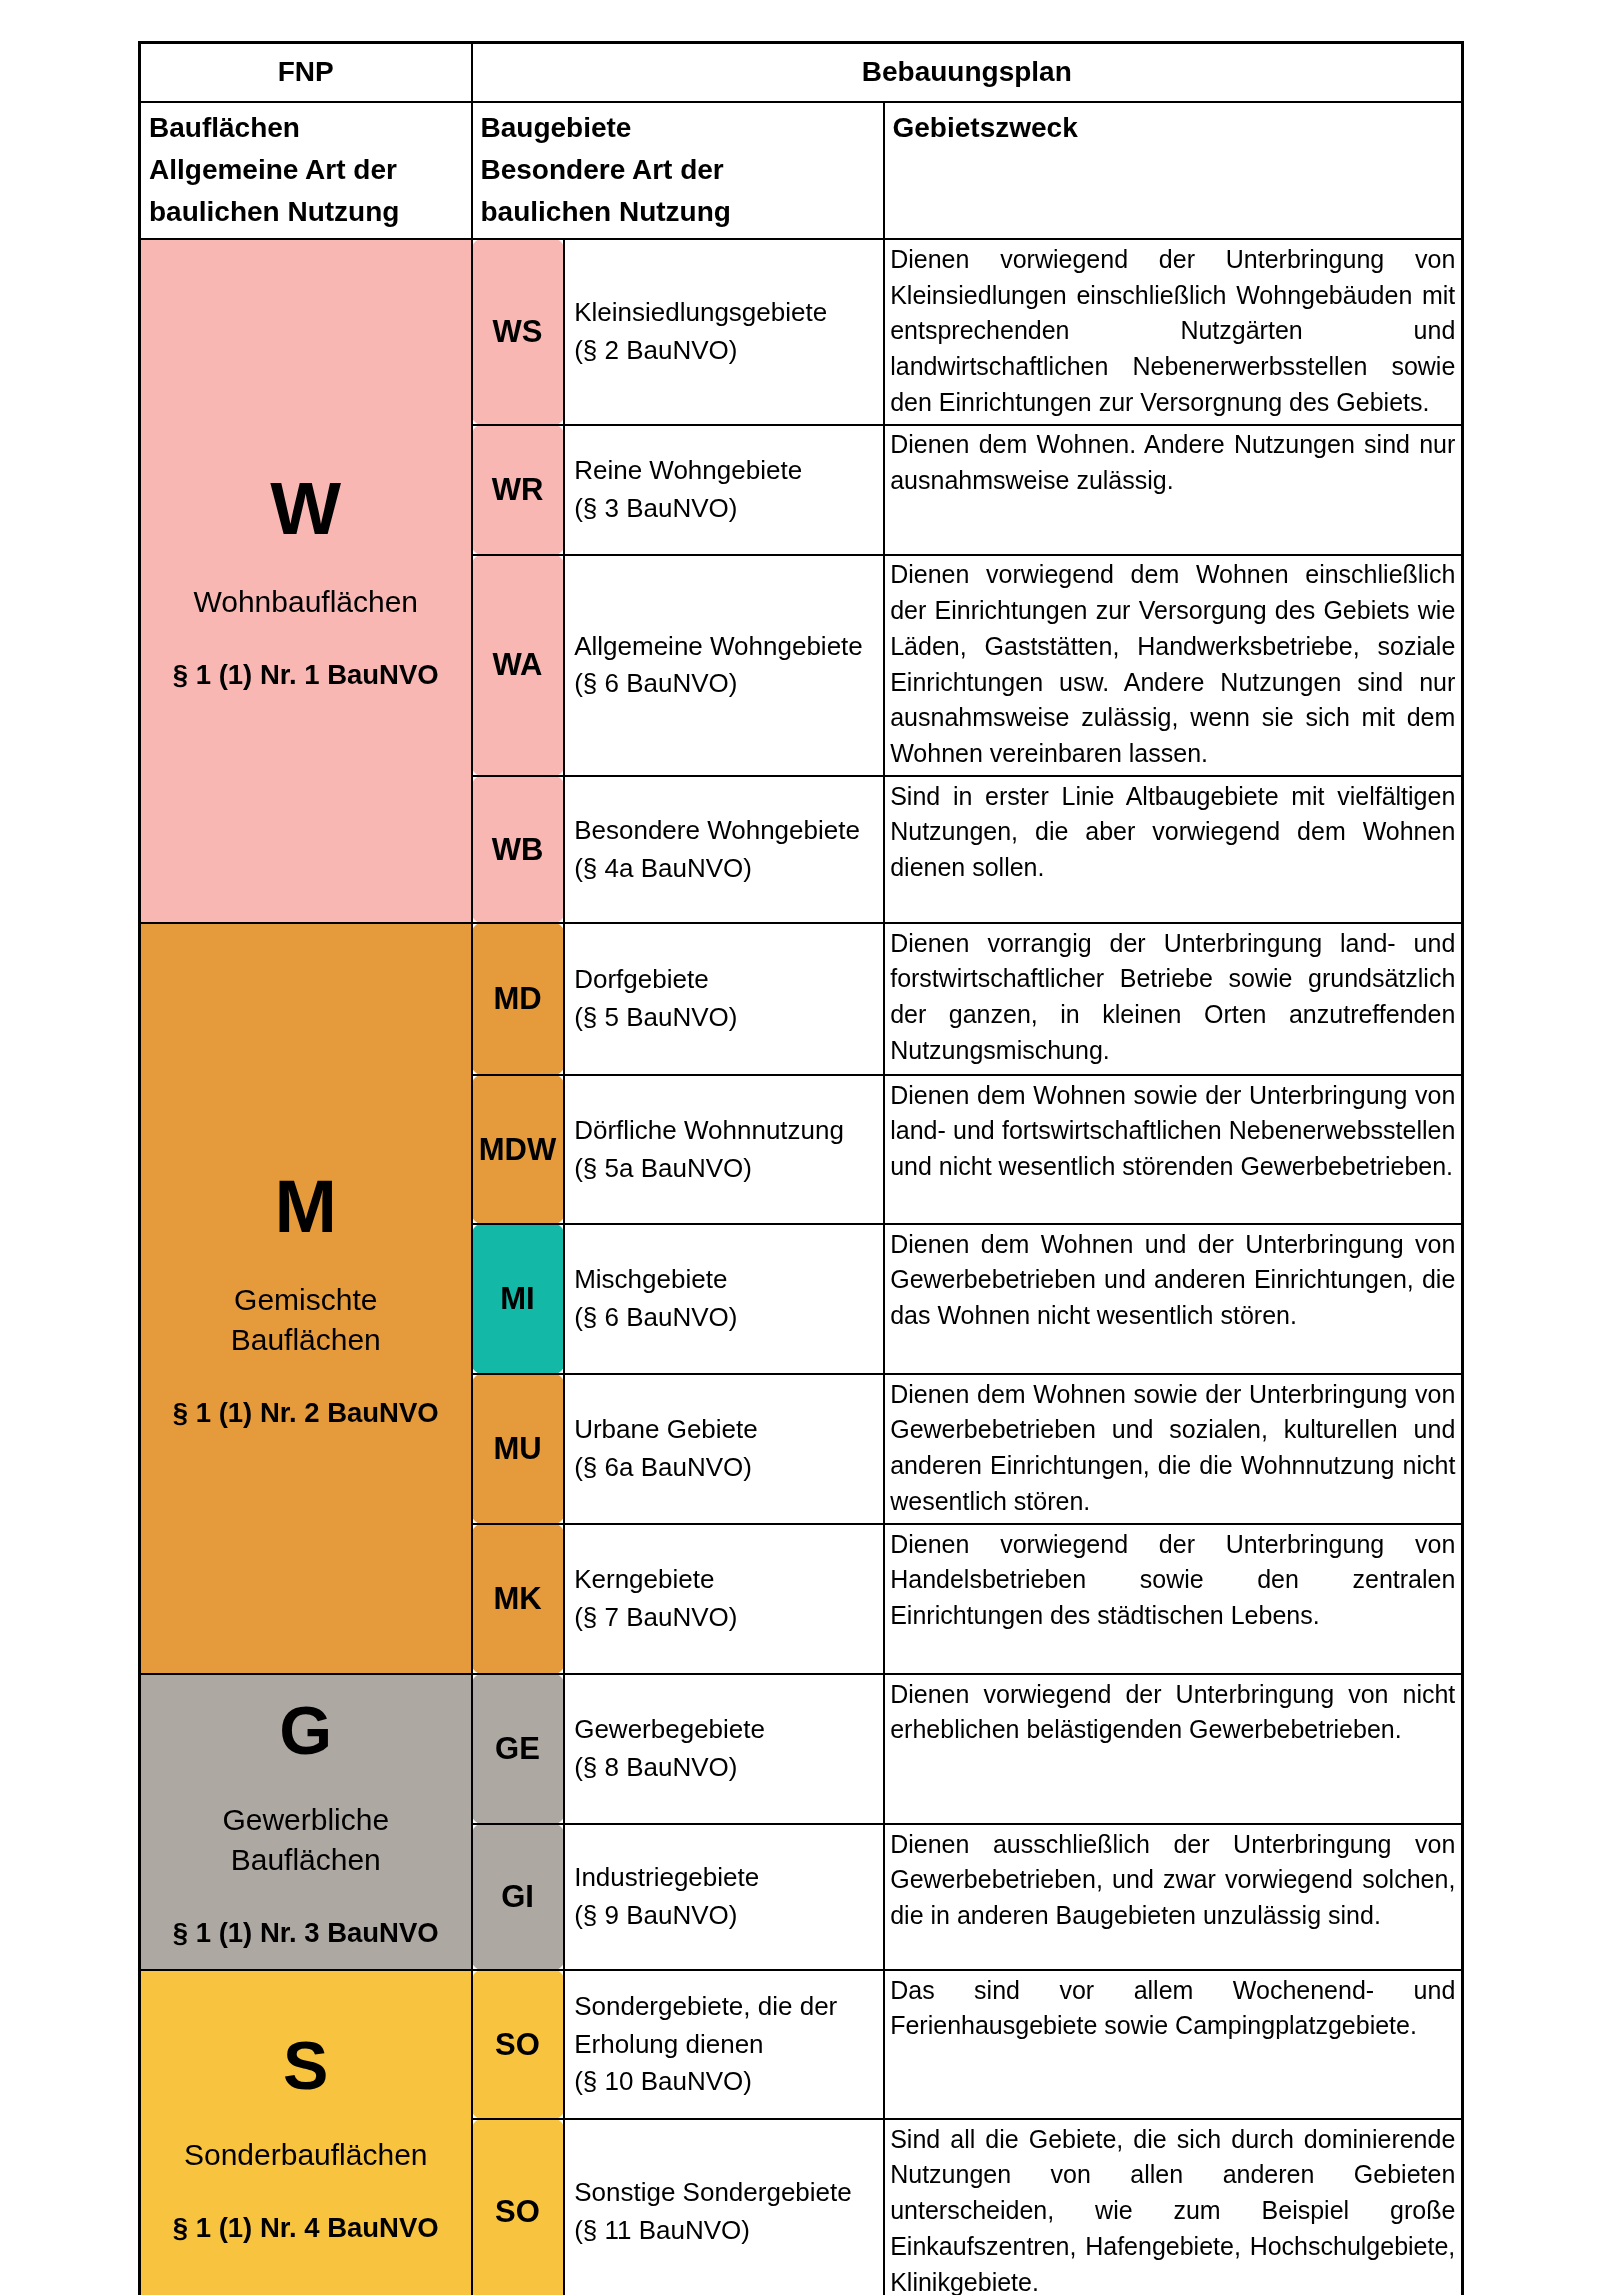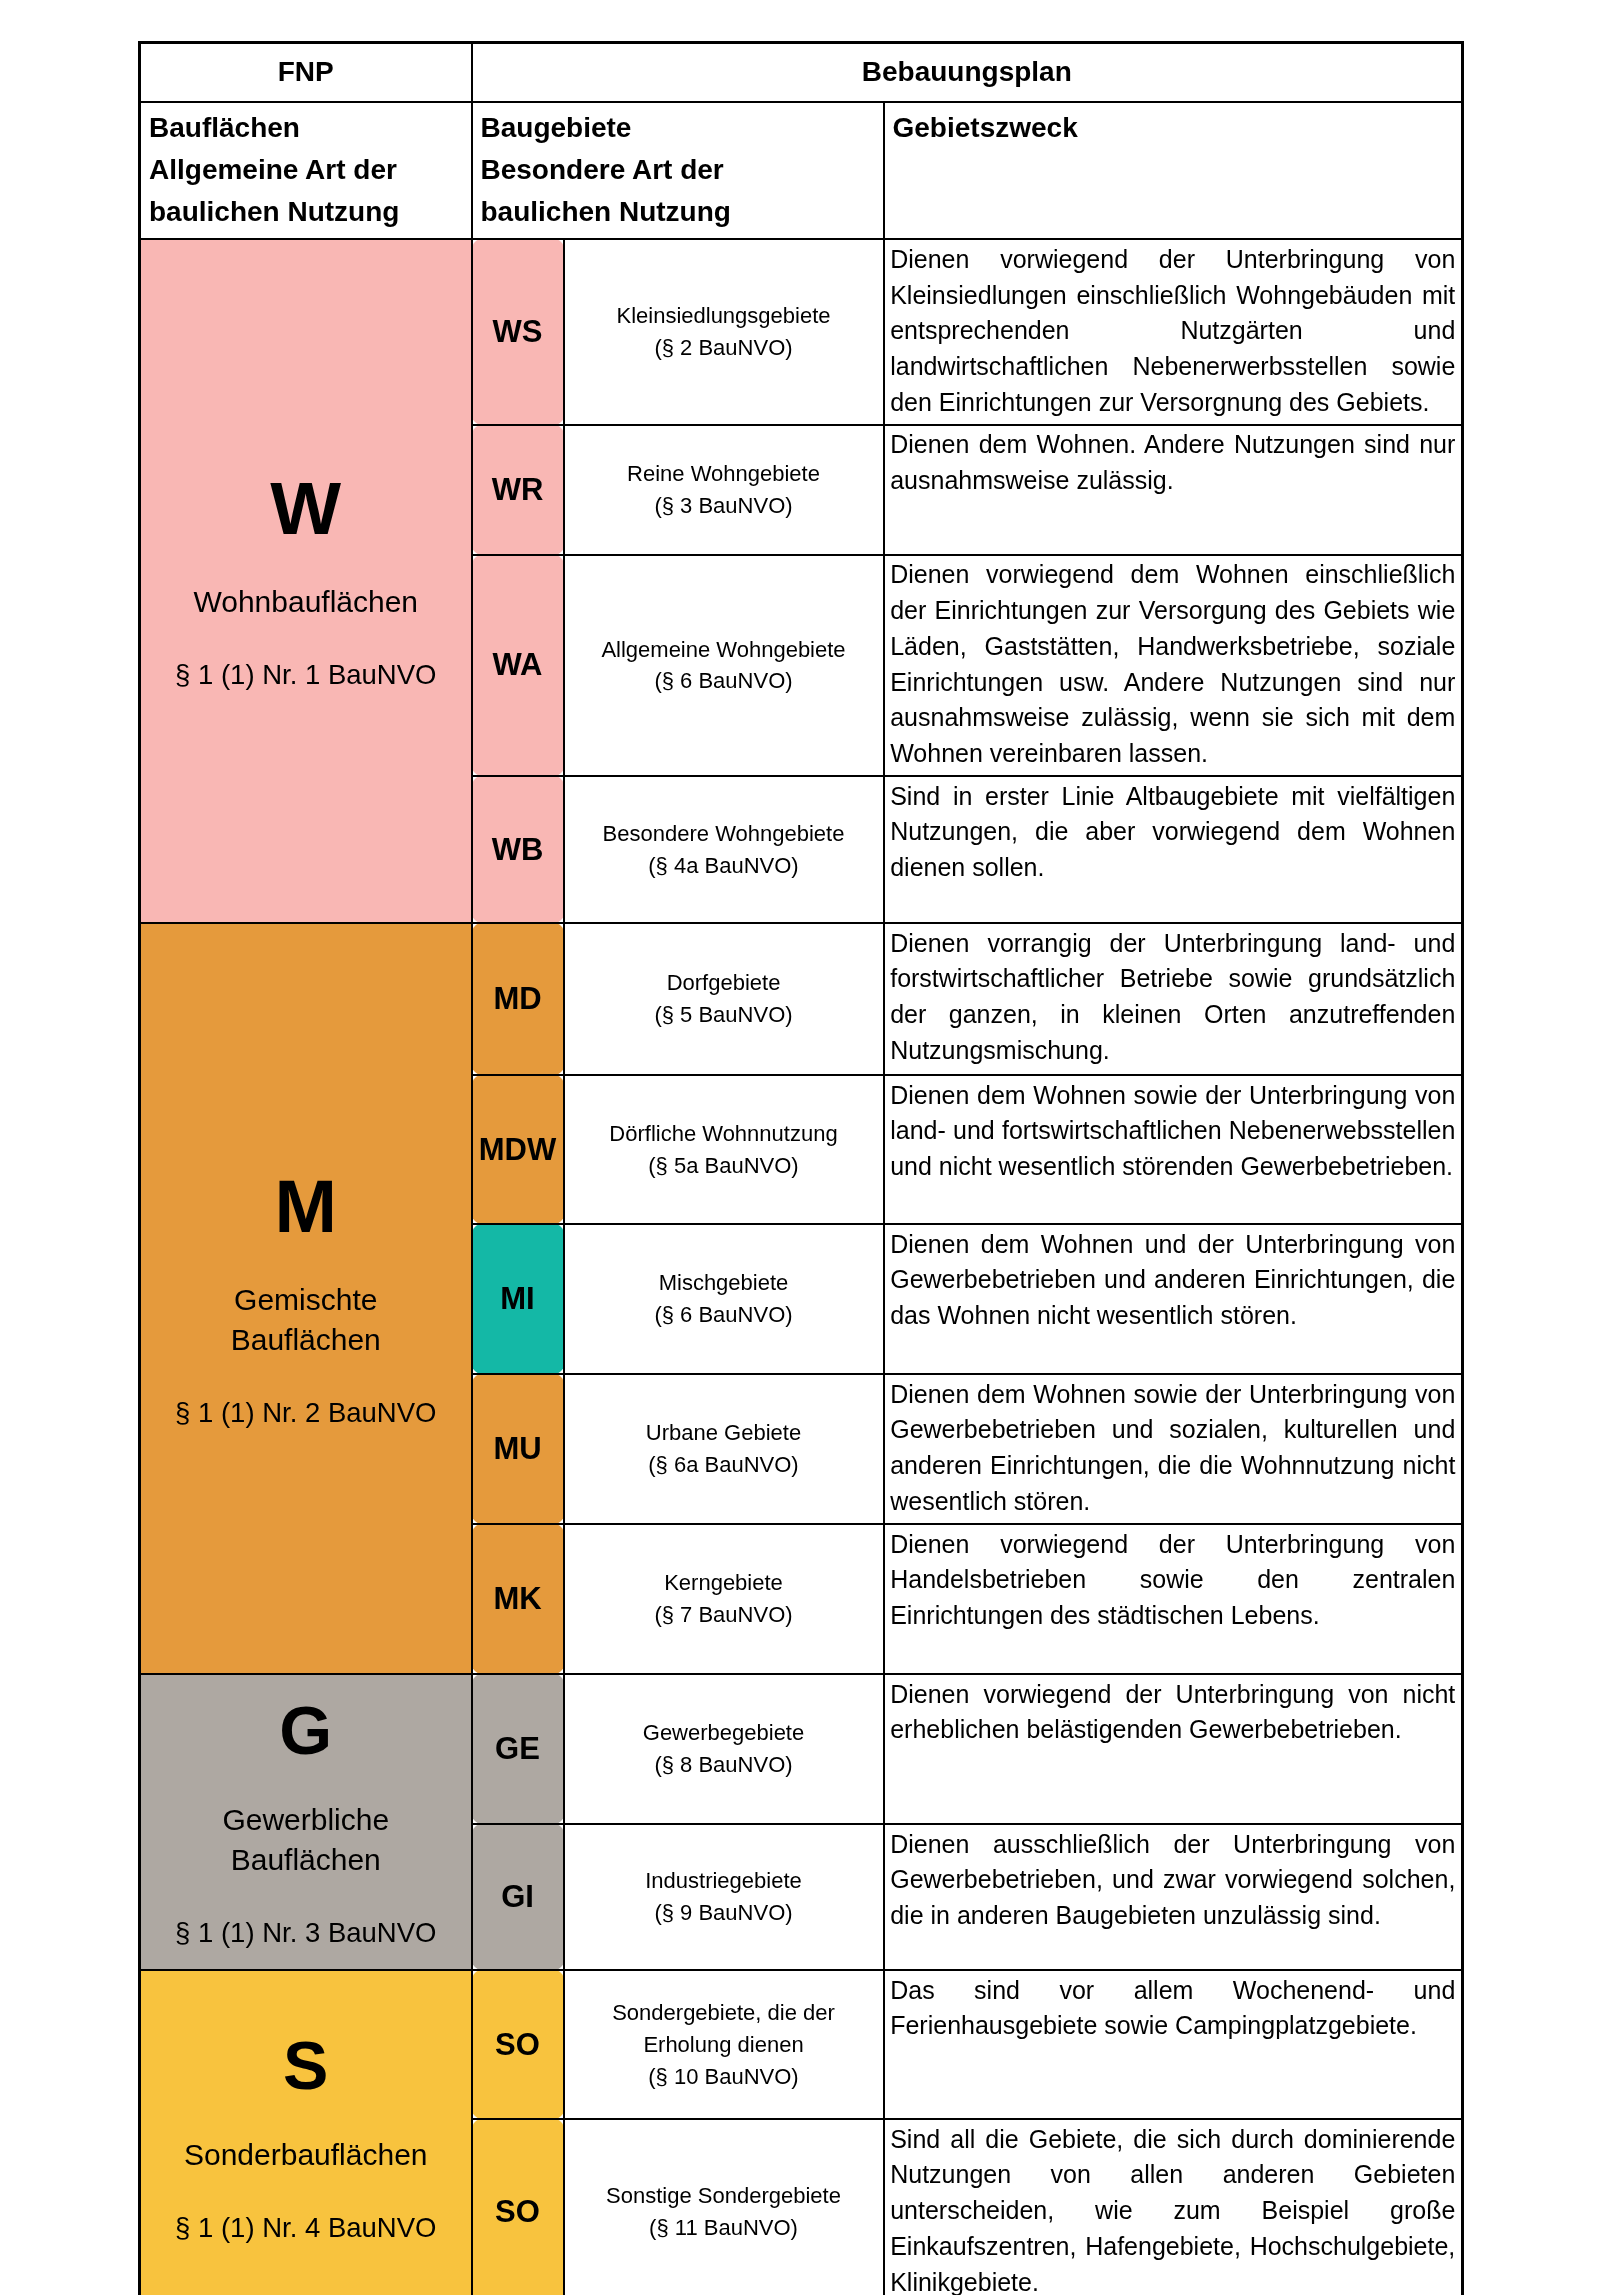--- a/index.html
+++ b/index.html
@@ -65,35 +65,36 @@
     line-height: 1;
   }
   .block-letter.small { font-size: 68px; }
   .block-title {
     font-size: 30px;
     line-height: 1.35;
     white-space: pre-line;
   }
   .block-law {
     font-size: 27.5px;
+    font-weight: bold;
   }
   
   td.code {
     font-weight: bold;
     font-size: 31px;
     text-align: center;
     vertical-align: middle;
     padding: 0;
     border-radius: 10px;
   }
   
   td.dname {
-    text-align: center;
-    vertical-align: middle;
-    font-size: 22px;
+    text-align: left;
+    vertical-align: middle;
+    font-size: 26px;
     line-height: 1.45;
     padding: 3.2px 9.7px;
   }
   
   td.purpose {
     vertical-align: top;
     text-align: justify;
     font-size: 25px;
     line-height: 1.43;
     padding: 1.6px 5.7px 3.2px 5.7px;

